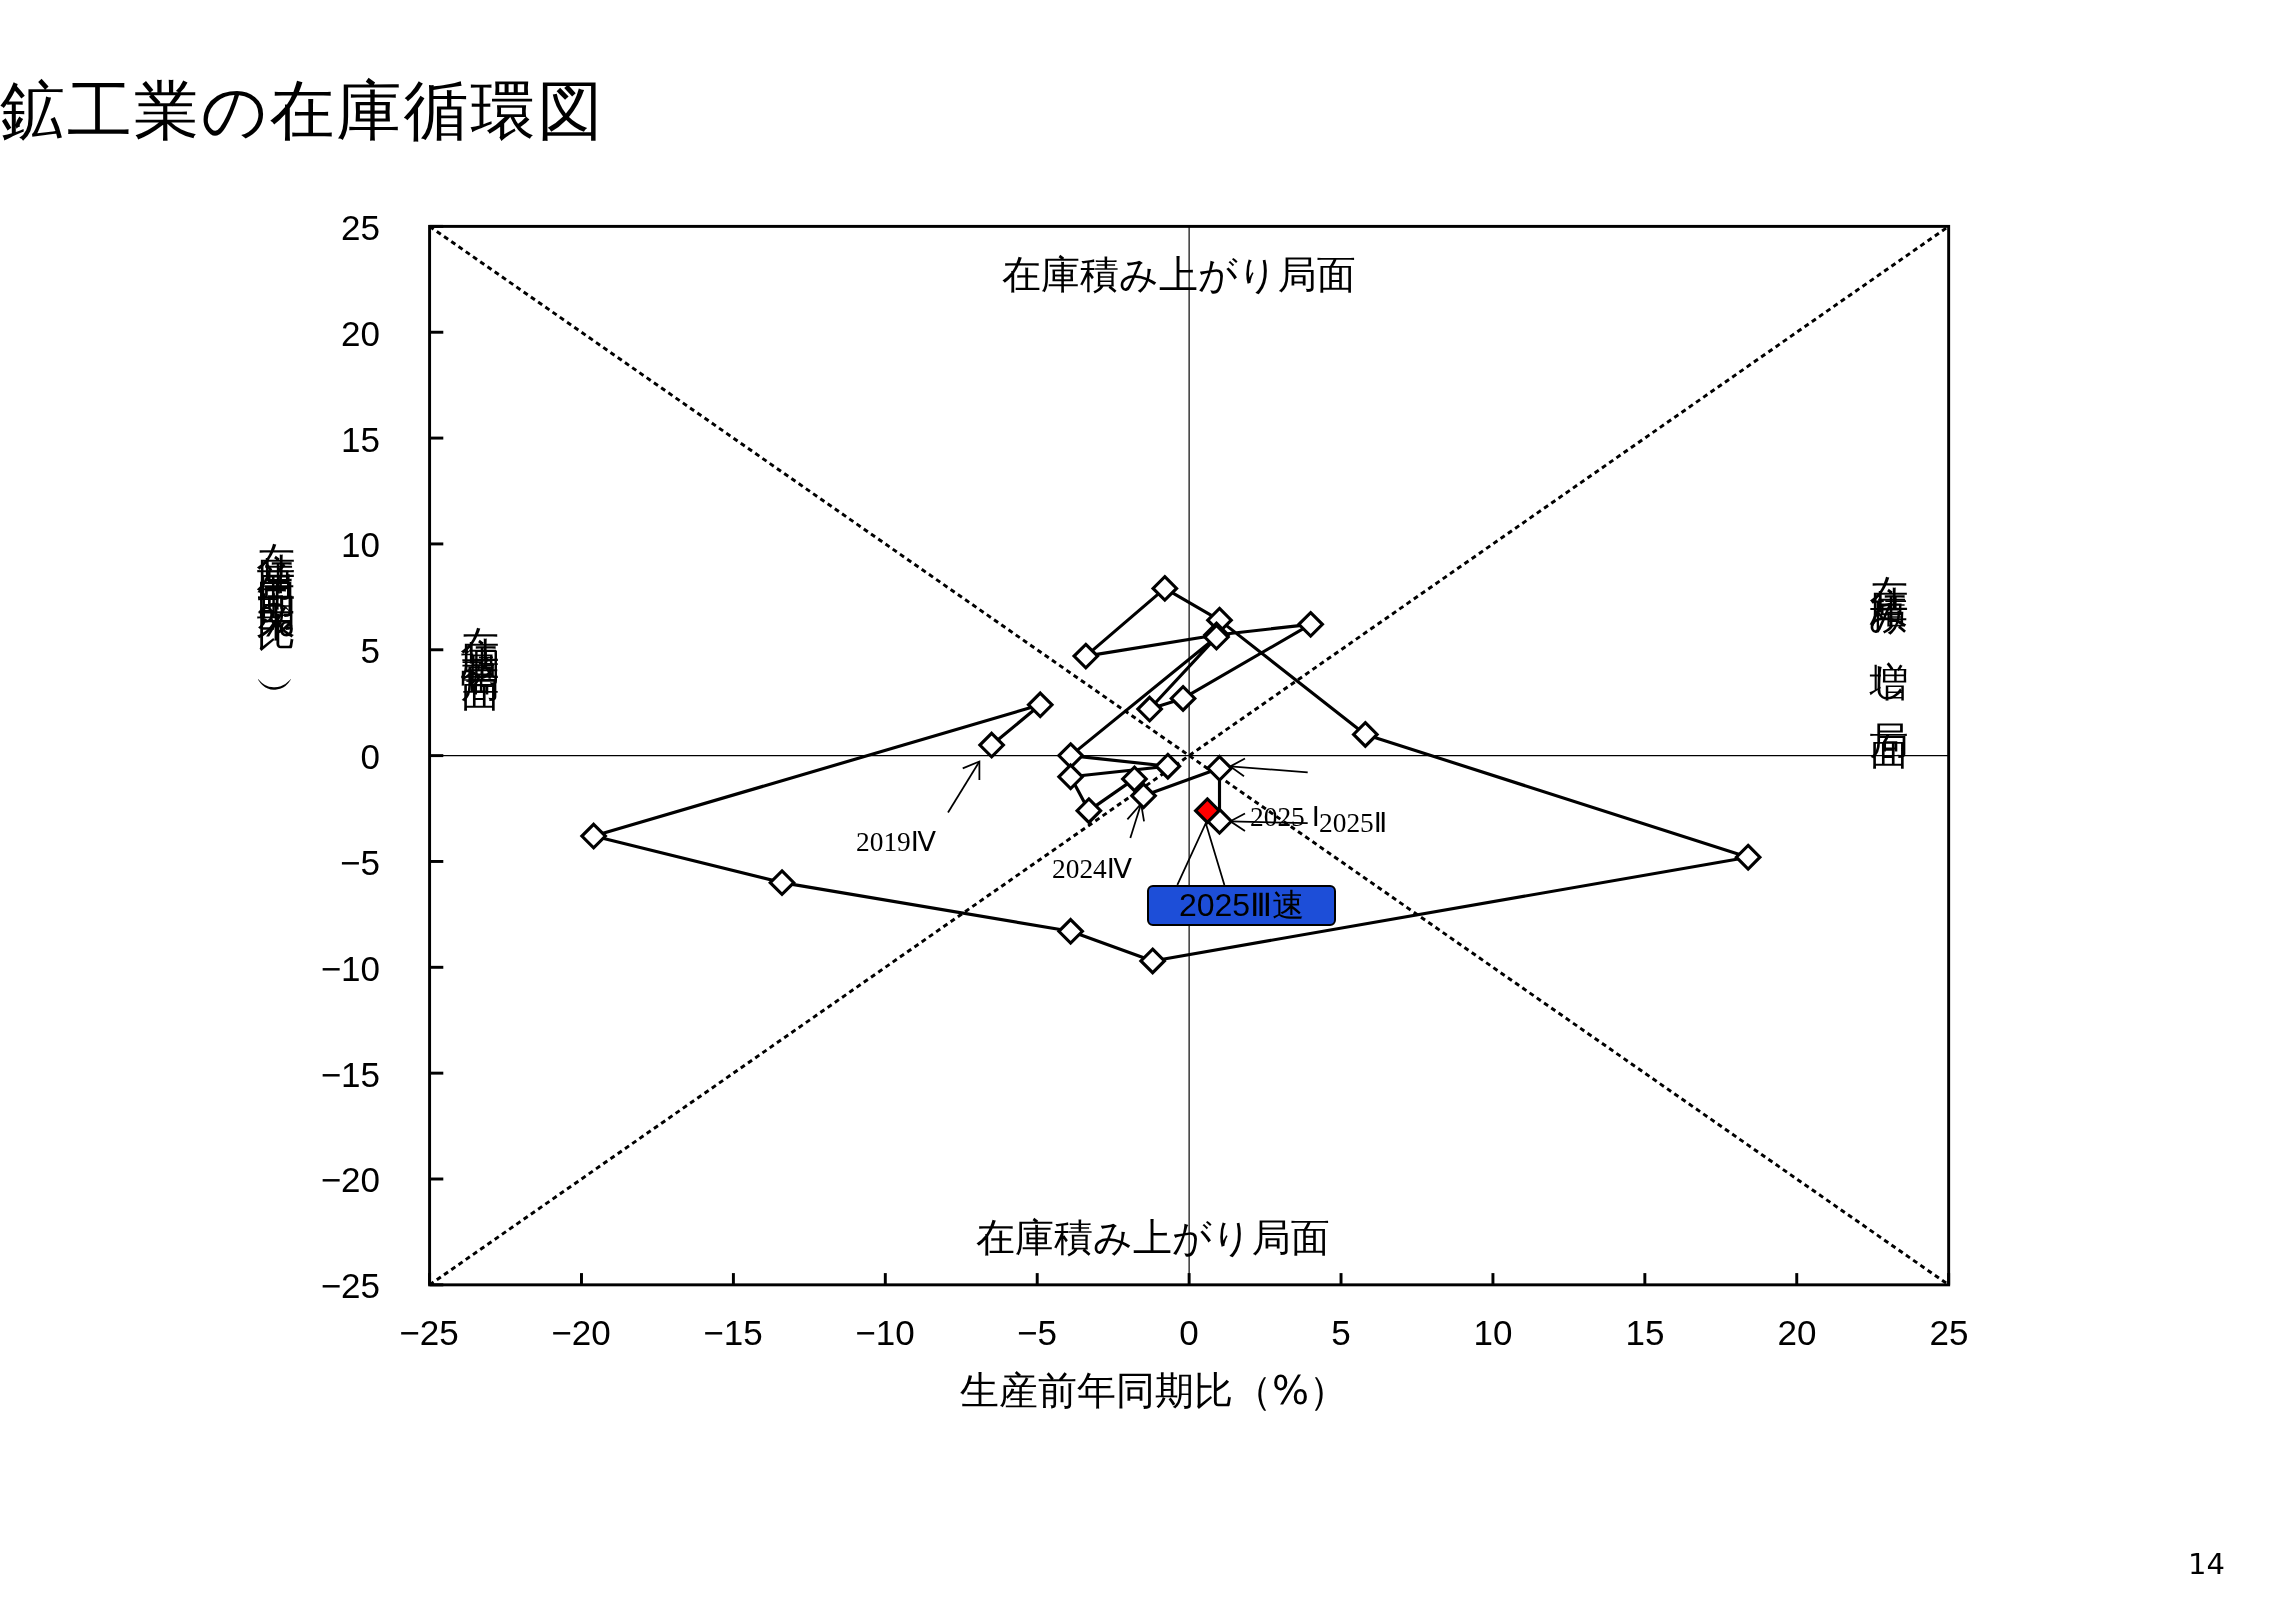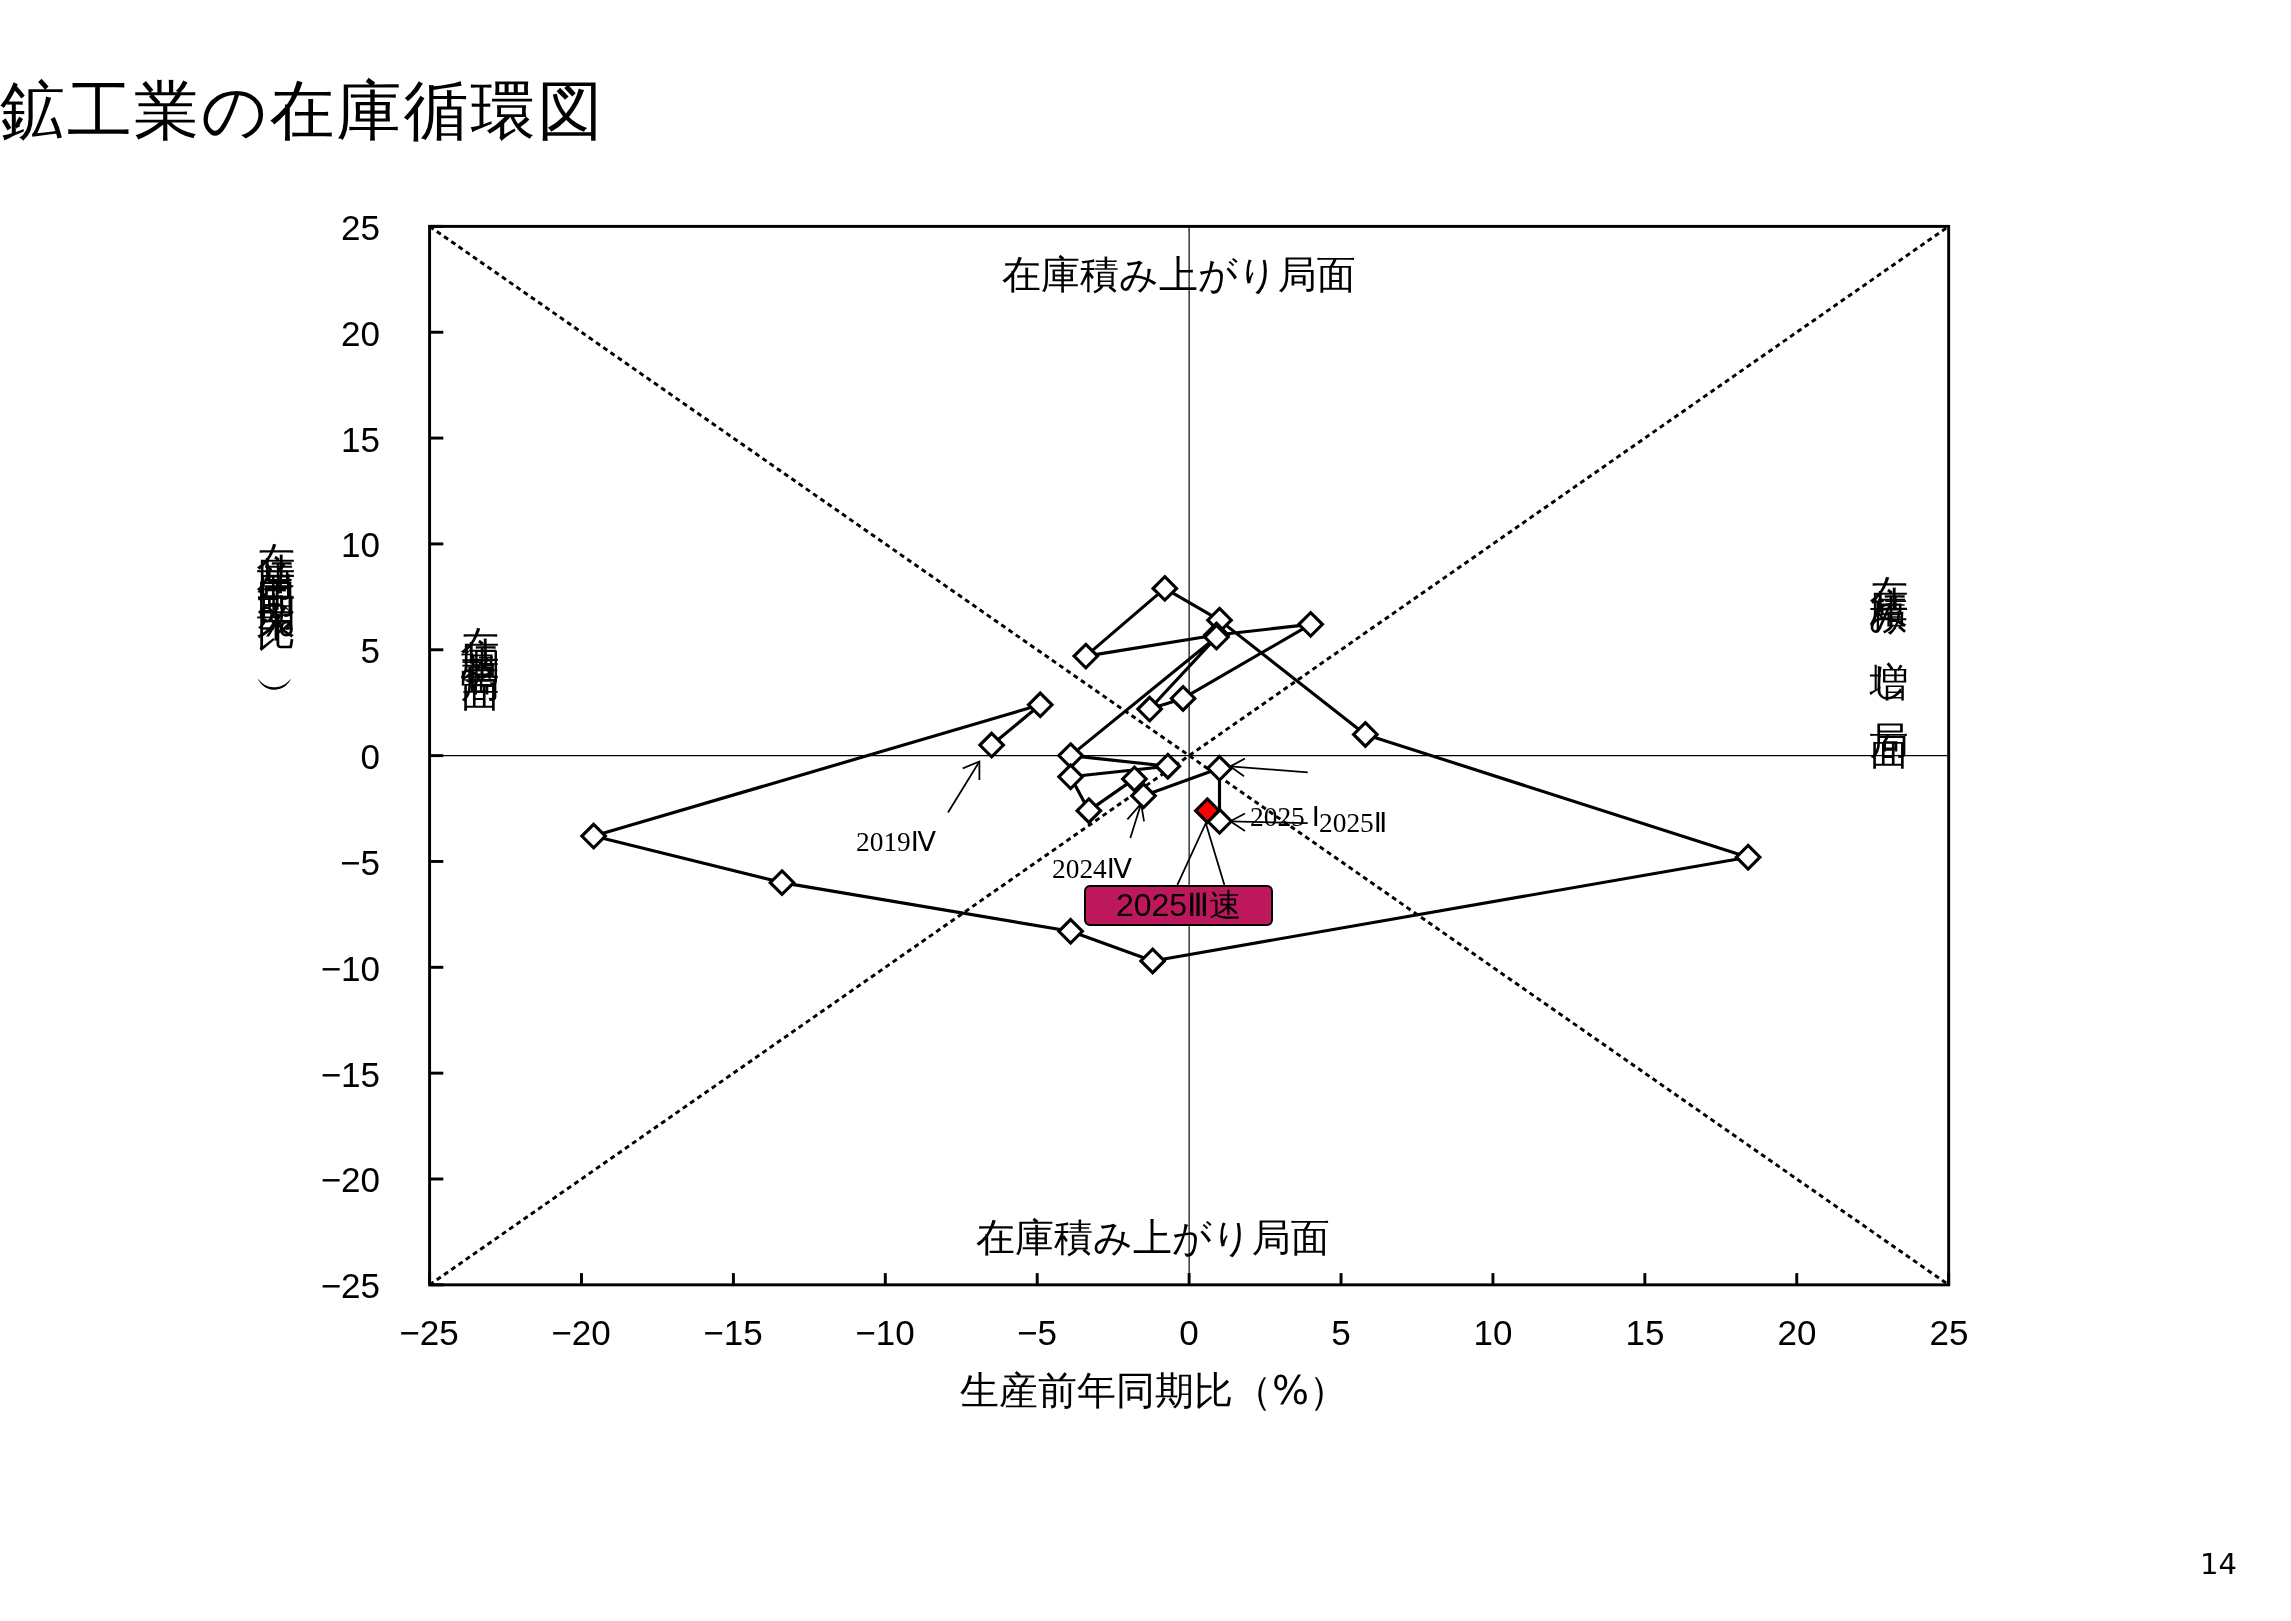--- a/index.html
+++ b/index.html
@@ -1,36 +1,36 @@
 <!DOCTYPE html>
 <html><head>
 <meta charset="utf-8">
 <style>
   html, body { margin: 0; padding: 0; background: #ffffff; }
   body { width: 2292px; height: 1621px; position: relative; overflow: hidden;
          font-family: "DejaVu Sans", "Liberation Sans", sans-serif; color: #000; }
   #chart-svg { position: absolute; left: 0; top: 0; }
   .title { position: absolute; left: 0; width: 2292px; top: 67px; 
            font-size: 65px; letter-spacing: 2px; }
-  .page-number { position: absolute; right: 55px; top: 1547px; font-size: 29px; margin-left: 33px; }
+  .page-number { position: absolute; right: 67px; top: 1547px; font-size: 29px; margin-left: 33px; }
   .vlabel { position: absolute; writing-mode: vertical-rl; text-orientation: upright;
             letter-spacing: 5.9px; }
   .ylabel { left: 249px; top: 512px; font-size: 39px; letter-spacing: 9.8px; }
   .quad-left { left: 453px; top: 596px; font-size: 39px; letter-spacing: 9.8px; }
   .quad-right { left: 1862px; top: 545px; font-size: 39px; letter-spacing: 9.8px; }
   .hlabel { position: absolute; font-size: 39px; white-space: nowrap; }
   .quad-top { left: 1002px; top: 248px; }
   .quad-bottom { left: 976px; top: 1211px; }
   .xlabel { position: absolute; left: 0; width: 2292px; text-align: center; top: 1364px; font-size: 39px; padding-left: 8px; }
   .tick { position: absolute; font-size: 35px; font-family: "Liberation Sans", sans-serif; }
   .ytick { width: 98px; text-align: right; left: 282px; }
   .xtick { width: 98px; text-align: center; top: 1313px; }
   .anno { position: absolute; font-family: "Liberation Serif", serif; font-size: 27.4px; white-space: nowrap; }
-  .callout { position: absolute; left: 1084px; top: 885px; width: 185px; height: 37px;
-             border: 2px solid #000; border-radius: 5.9px; background: #be185d;
+  .callout { position: absolute; left: 1147px; top: 885px; width: 185px; height: 37px;
+             border: 2px solid #000; border-radius: 5.9px; background: #1d4ed8;
              font-size: 32px; line-height: 37px; text-align: center; font-family: "Liberation Sans", sans-serif; }
 </style>
 </head>
 <body>
 
 <svg id="chart-svg" width="2292" height="1621" viewBox="0 0 2338 1654" xmlns="http://www.w3.org/2000/svg">
 
   <rect x="438" y="231" width="1550" height="1080" fill="none" stroke="#000" stroke-width="3"></rect>
 
   <line x1="1213" y1="231" x2="1213" y2="1311" stroke="#000" stroke-width="1.2"></line>

